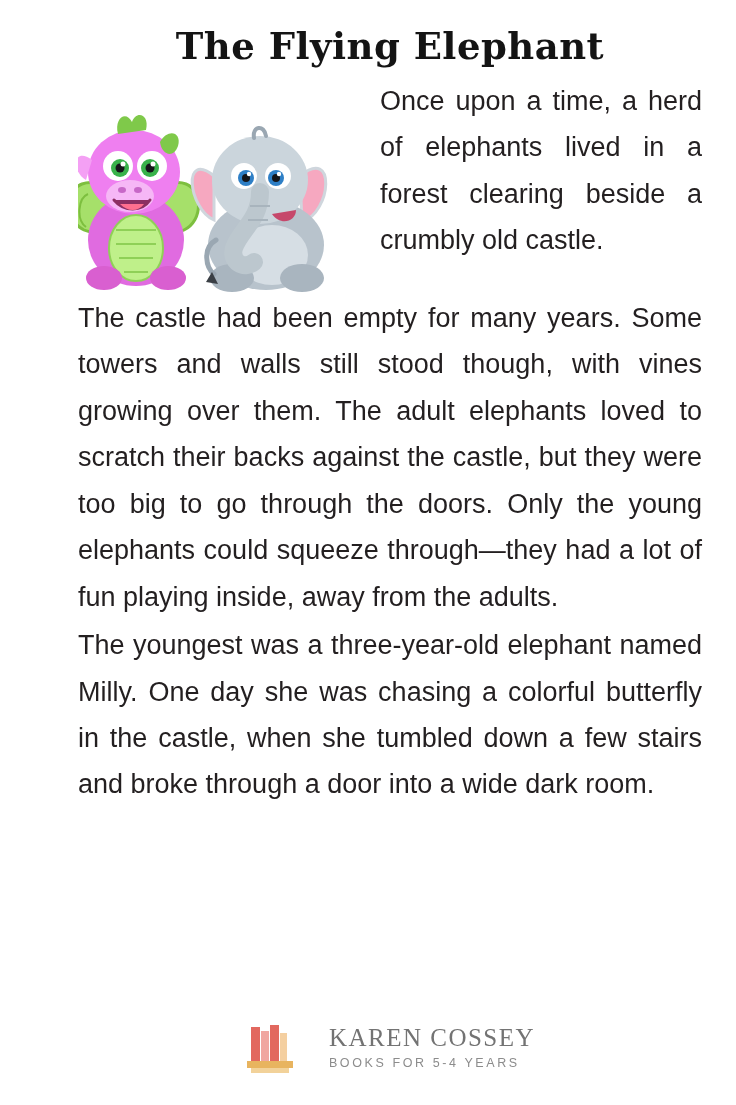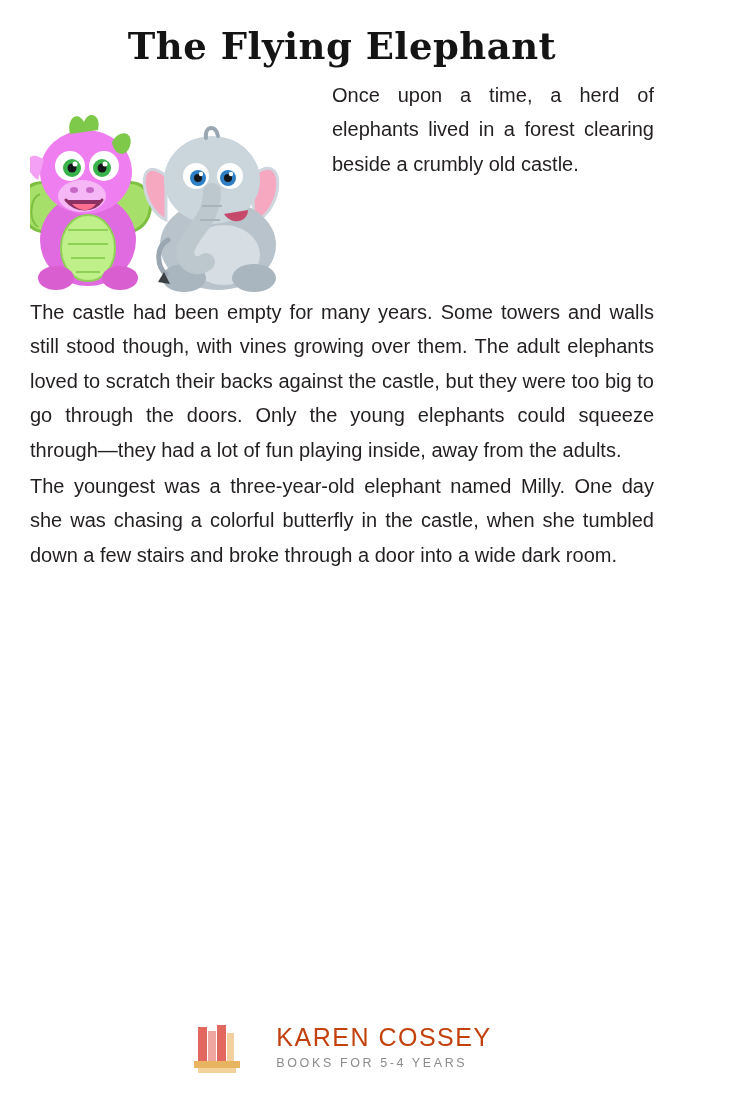--- a/index.html
+++ b/index.html
@@ -13,32 +13,33 @@
     font-family: "Liberation Sans", sans-serif;
     color: #231f20;
     overflow: hidden;
   }
   .page {
     position: relative;
     width: 684px;
     height: 1105px;
     box-sizing: border-box;
     padding: 18px 30px 0 30px;
+    margin-left: 48px;
   }
   .title {
     font-family: "DejaVu Serif", serif;
     font-weight: bold;
     font-size: 37px;
     letter-spacing: 0.5px;
     text-align: center;
     margin: 6px 0 10px 0;
     color: #141414;
   }
   .story {
-    font-size: 20px;
+    font-size: 27px;
     line-height: 1.72;
     text-align: justify;
     text-justify: inter-word;
     color: #231f20;
   }
   .story p {
     margin: 0 0 2px 0;
   }
   .illustration {
     float: left;
@@ -67,24 +68,24 @@
   }
   .footer-books {
     width: 70px;
     height: 56px;
     flex: 0 0 auto;
   }
   .footer-text {
     text-align: left;
   }
   .brand {
-    font-family: Liberation Sans, sans-serif;
+    font-family: Liberation Serif, serif;
     font-size: 25px;
     letter-spacing: 1.5px;
-    color: #c2410c;
+    color: #737373;
     line-height: 1.1;
   }
   .brand-sub {
     font-size: 12.5px;
     letter-spacing: 2.6px;
     color: #8c8c8c;
     margin-top: 4px;
   }
 </style>
 </head>

